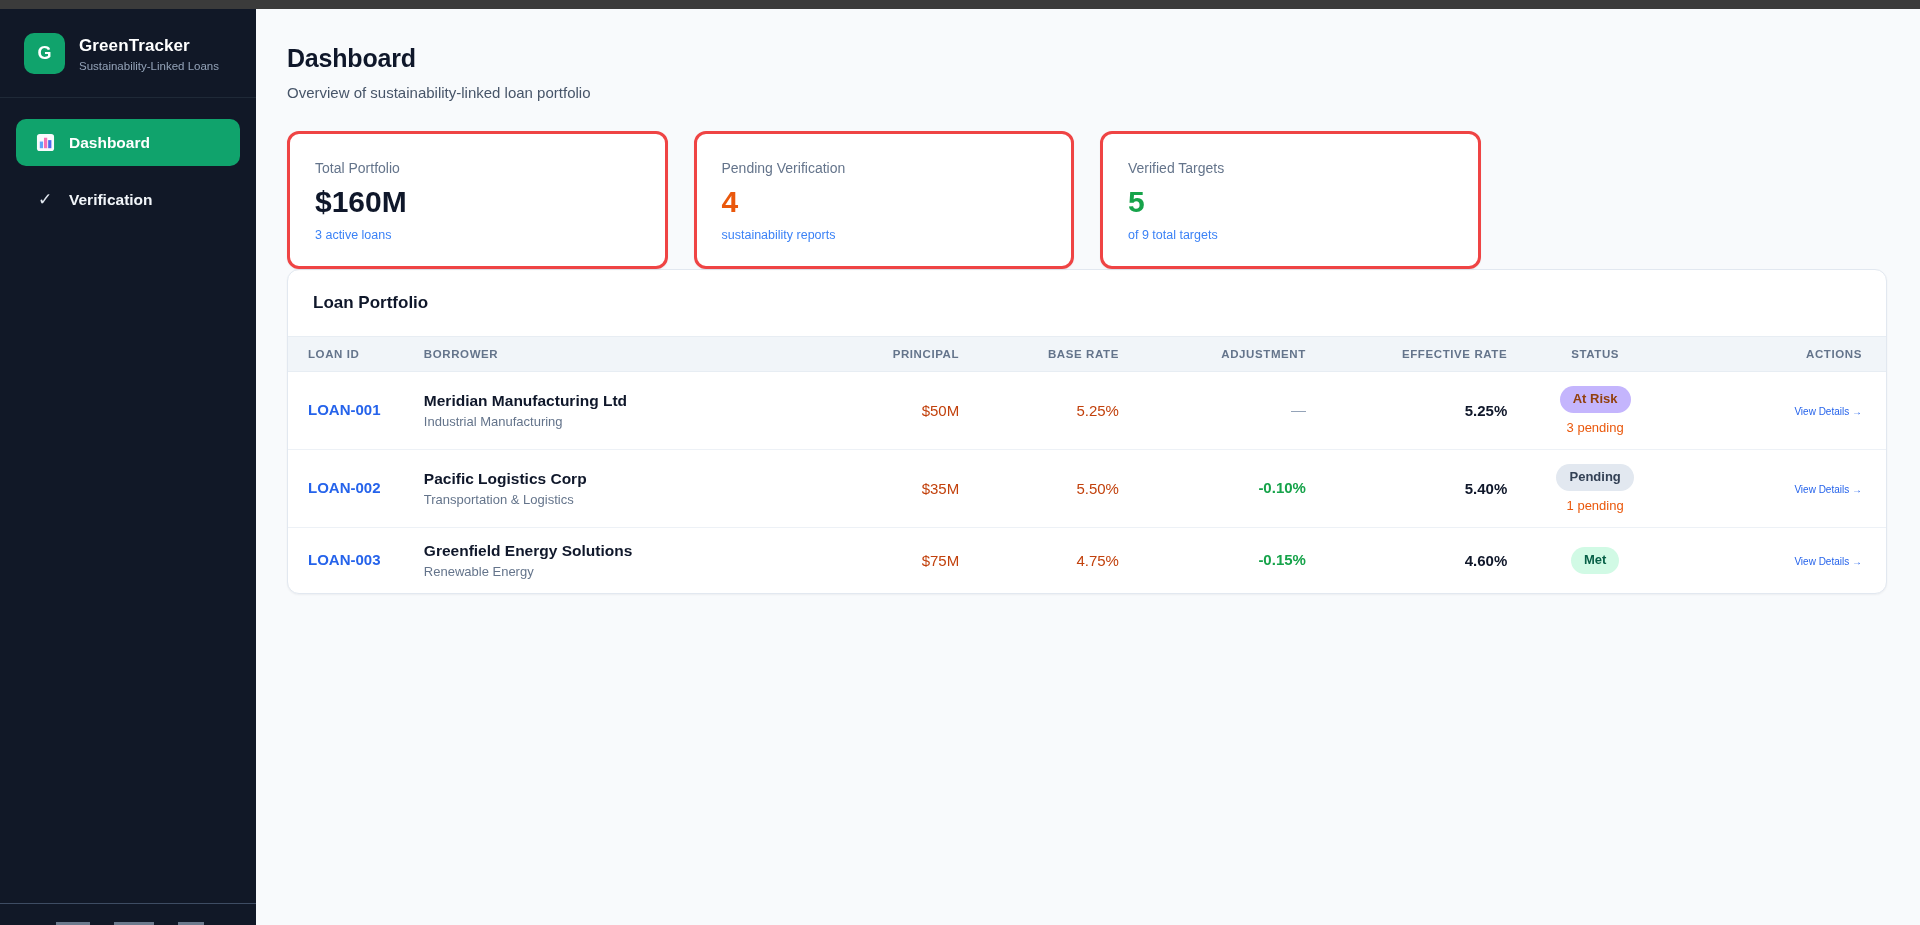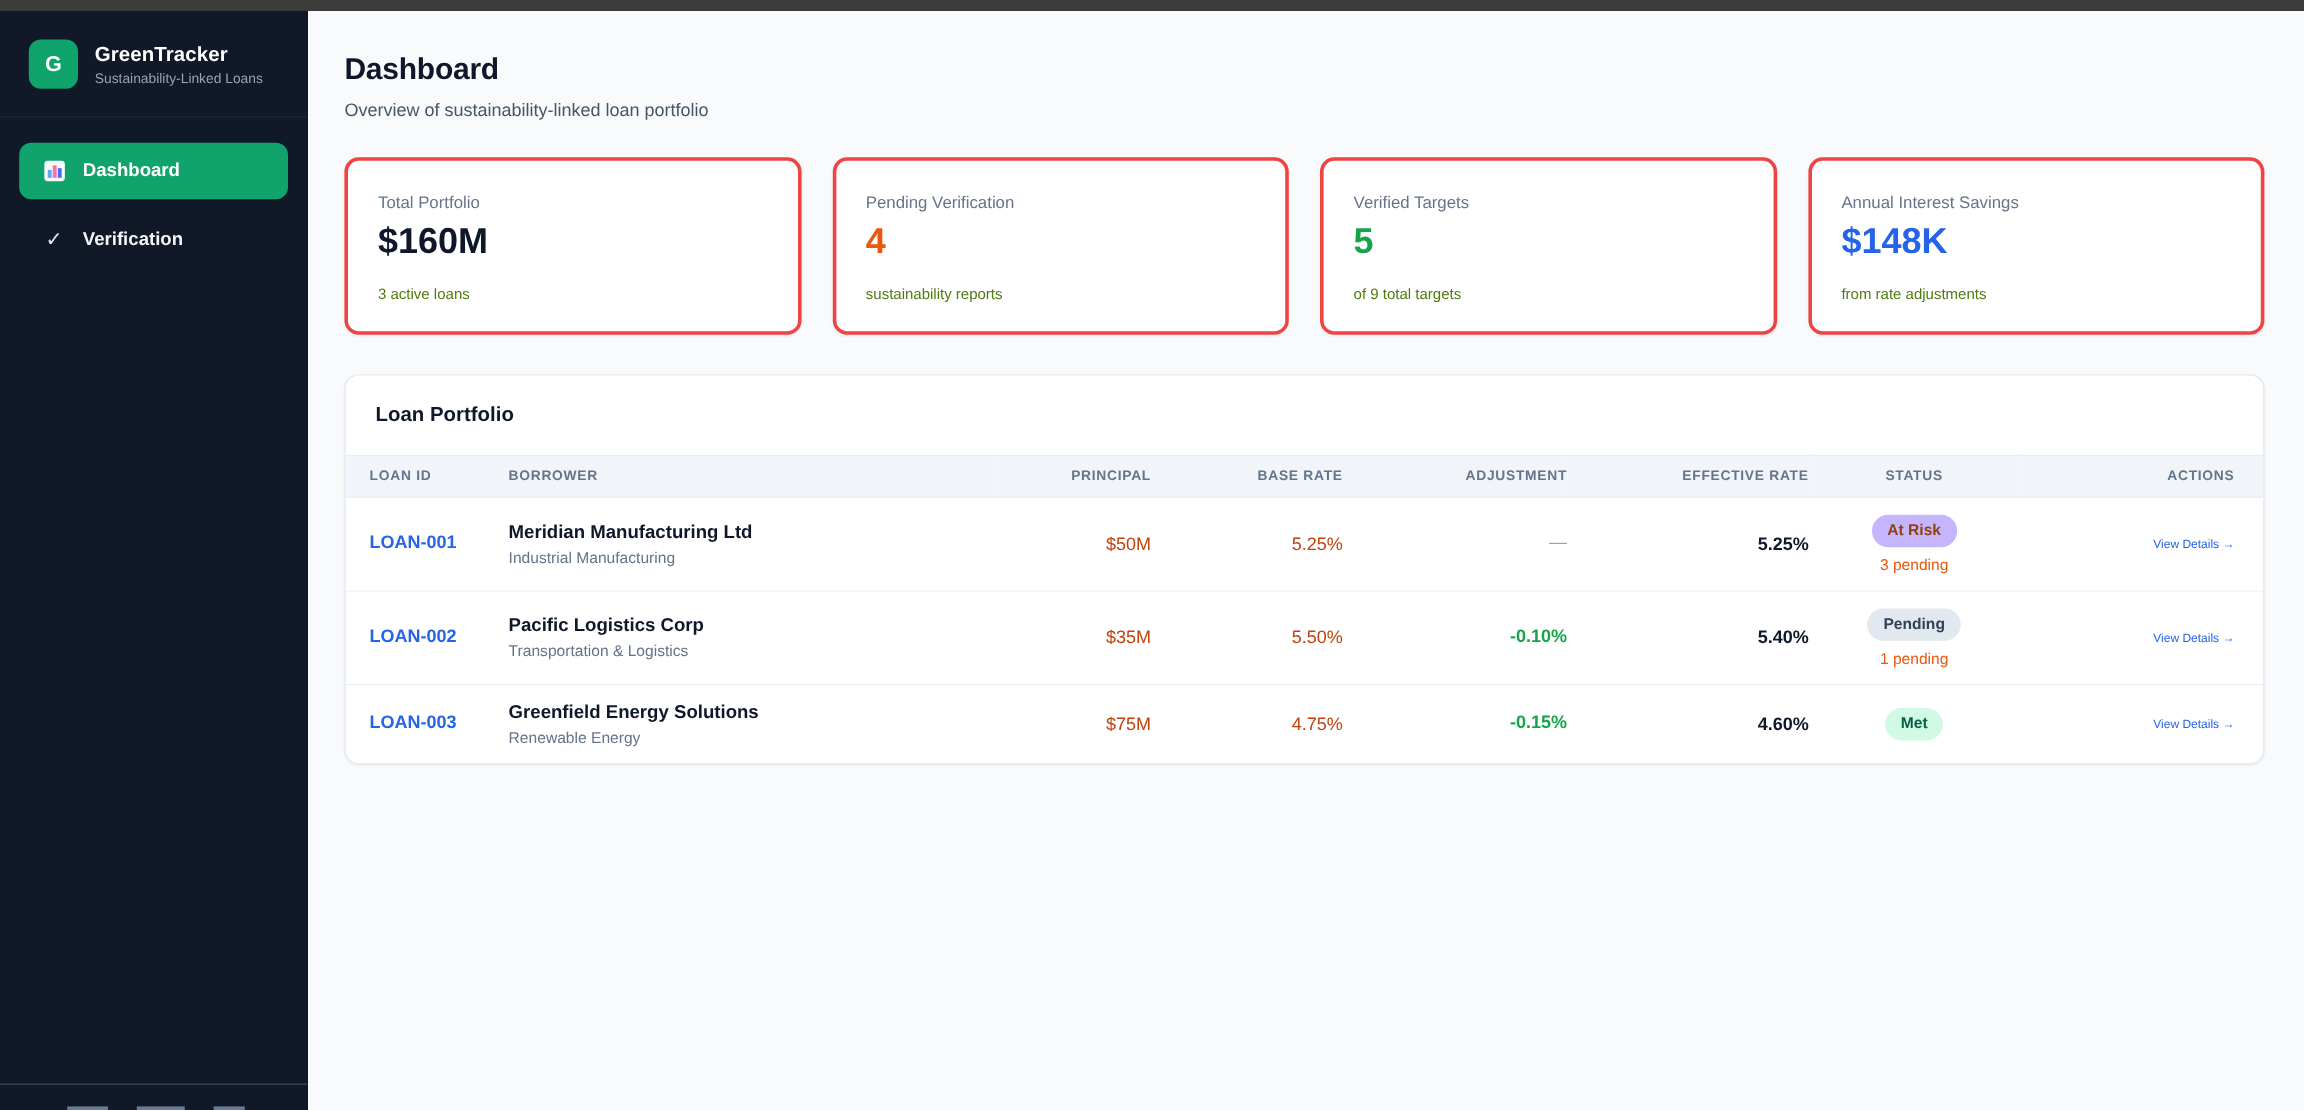--- a/index.html
+++ b/index.html
@@ -50,25 +50,25 @@
 
   
   .stats { margin-top:30px; display:grid; grid-template-columns:repeat(4,1fr); gap:26px; }
   .card {
     background:#ffffff; border:3px solid #ef4444; border-radius:12px;
     padding:26px 25px 24px 25px; box-shadow:0 1px 2px rgba(15,23,42,.05);
   }
   .card-label { font-size:14px; font-weight:500; color:#64748b; }
   .card-value { font-size:30px; font-weight:700; margin-top:11px; line-height:1; }
   .v-navy{color:#0f172a;} .v-orange{color:#ea580c;} .v-green{color:#16a34a;} .v-blue{color:#2563eb;}
-  .card-sub { font-size:12.5px; color:#4d7c0f; margin-top:21px; }
+  .card-sub { font-size:12.5px; color:#3b82f6; margin-top:11px; }
 
   
   .panel {
-    margin-top:33px; background:#ffffff; border:1px solid #e2e8f0; border-radius:12px;
+    background:#ffffff; border:1px solid #e2e8f0; border-radius:12px;
     box-shadow:0 1px 2px rgba(15,23,42,.05); overflow:hidden;
   }
   .panel-header { padding:23px 25px; }
   .panel-title { font-size:17px; font-weight:700; color:#0f172a; }
 
   table { width:100%; border-collapse:collapse; }
   thead tr { background:#f1f5f9; }
   th {
     font-size:11.5px; font-weight:600; color:#64748b; letter-spacing:.6px;
     padding:11px 0; border-top:1px solid #e7edf3; border-bottom:1px solid #e7edf3;
@@ -163,25 +163,20 @@
     <div class="card">
       <div class="card-label">Pending Verification</div>
       <div class="card-value v-orange">4</div>
       <div class="card-sub">sustainability reports</div>
     </div>
     <div class="card">
       <div class="card-label">Verified Targets</div>
       <div class="card-value v-green">5</div>
       <div class="card-sub">of 9 total targets</div>
     </div>
-    <div class="card">
-      <div class="card-label">Annual Interest Savings</div>
-      <div class="card-value v-blue">$148K</div>
-      <div class="card-sub">from rate adjustments</div>
-    </div>
   </section>
 
   <section class="panel">
     <div class="panel-header">
       <div class="panel-title">Loan Portfolio</div>
     </div>
     <table>
       <thead>
         <tr>
           <th class="col-loanid">LOAN ID</th>

